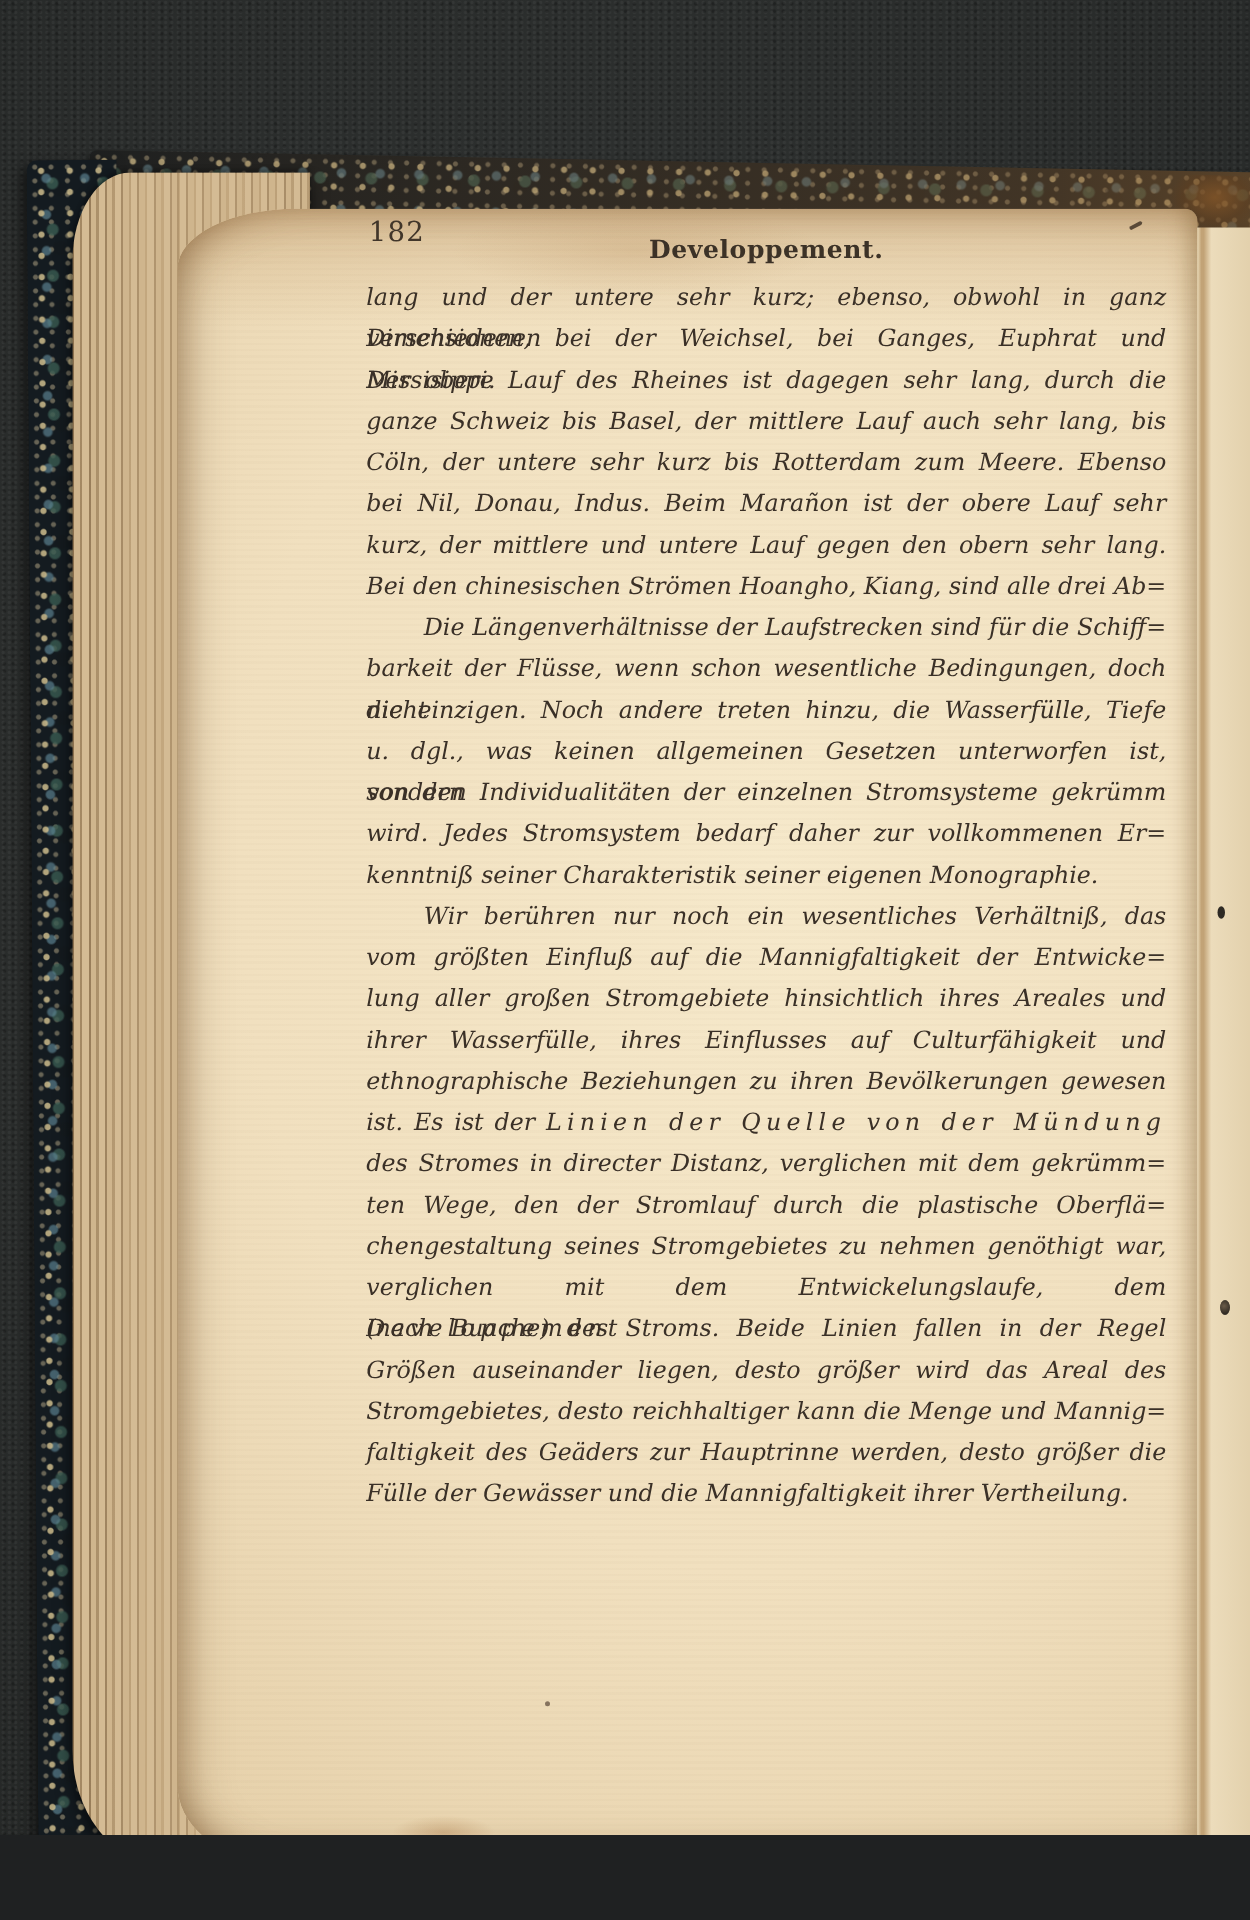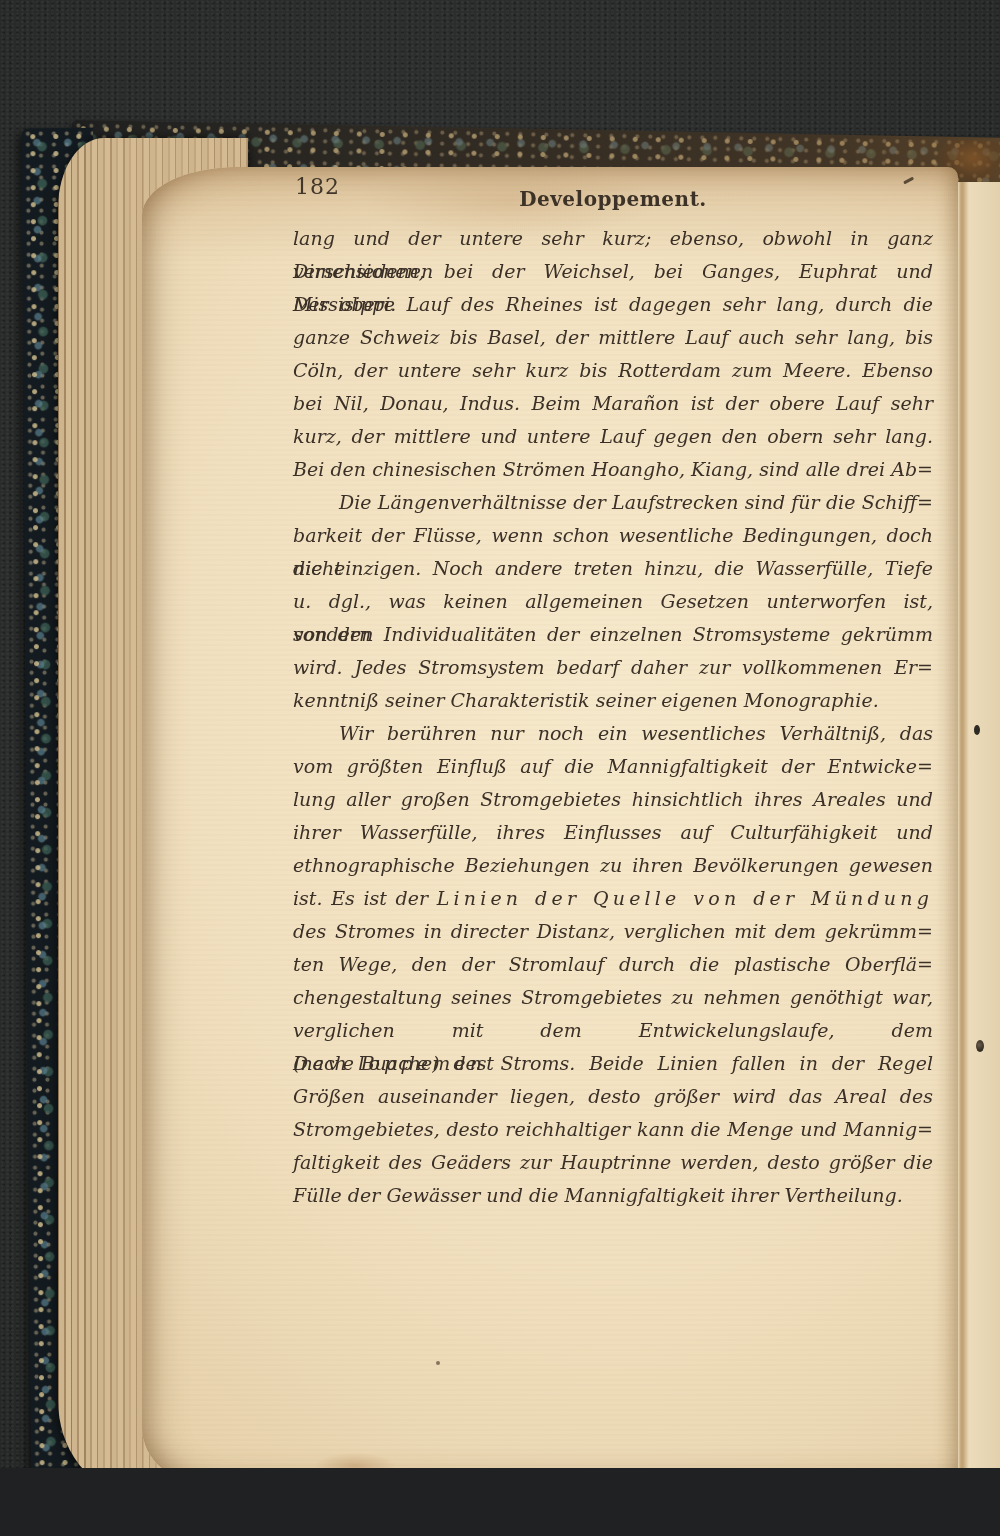--- a/index.html
+++ b/index.html
@@ -120,21 +120,21 @@
       <div class="line">Bei den chinesischen Strömen Hoangho, Kiang, sind alle drei Ab=</div>
       <div class="line indent">Die Längenverhältnisse der Laufstrecken sind für die Schiff=</div>
       <div class="line">barkeit der Flüsse, wenn schon wesentliche Bedingungen, doch nicht</div>
       <div class="line">die einzigen. Noch andere treten hinzu, die Wasserfülle, Tiefe</div>
       <div class="line">u. dgl., was keinen allgemeinen Gesetzen unterworfen ist, sondern</div>
       <div class="line">von den Individualitäten der einzelnen Stromsysteme gekrümm</div>
       <div class="line">wird. Jedes Stromsystem bedarf daher zur vollkommenen Er=</div>
       <div class="line para-end">kenntniß seiner Charakteristik seiner eigenen Monographie.</div>
       <div class="line indent">Wir berühren nur noch ein wesentliches Verhältniß, das</div>
       <div class="line">vom größten Einfluß auf die Mannigfaltigkeit der Entwicke=</div>
-      <div class="line">lung aller großen Stromgebietes hinsichtlich ihres Areales und</div>
+      <div class="line">lung aller großen Stromgebiete hinsichtlich ihres Areales und</div>
       <div class="line">ihrer Wasserfülle, ihres Einflusses auf Culturfähigkeit und</div>
       <div class="line">ethnographische Beziehungen zu ihren Bevölkerungen gewesen</div>
       <div class="line"><span class="">ist. Es ist der </span><span class="gesperrt">Linien der Quelle von der Mündung</span></div>
       <div class="line">des Stromes in directer Distanz, verglichen mit dem gekrümm=</div>
       <div class="line">ten Wege, den der Stromlauf durch die plastische Oberflä=</div>
       <div class="line">chengestaltung seines Stromgebietes zu nehmen genöthigt war,</div>
       <div class="line"><span class="">verglichen mit dem Entwickelungslaufe, dem </span><span class="gesperrt">Developpement</span></div>
       <div class="line">(nach Buache) des Stroms. Beide Linien fallen in der Regel</div>
       <div class="line">Größen auseinander liegen, desto größer wird das Areal des</div>
       <div class="line">Stromgebietes, desto reichhaltiger kann die Menge und Mannig=</div>

